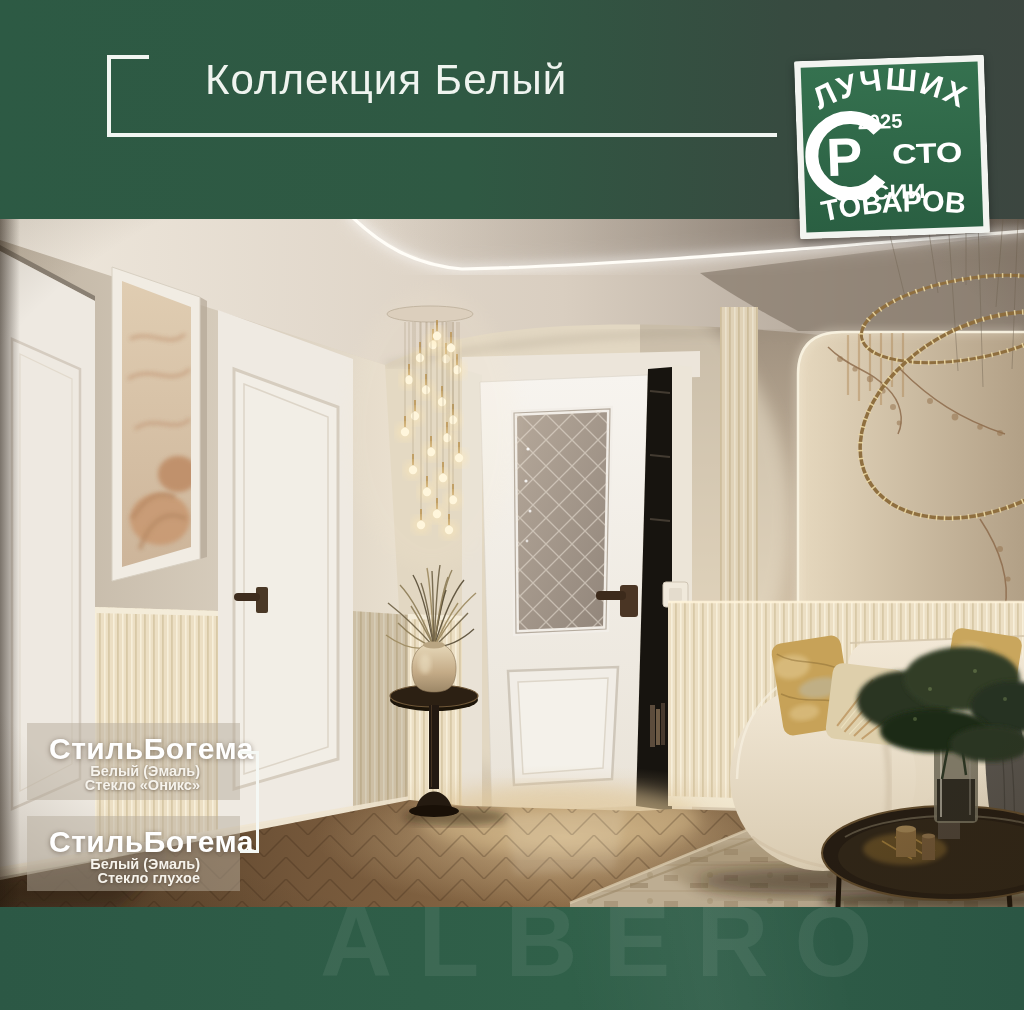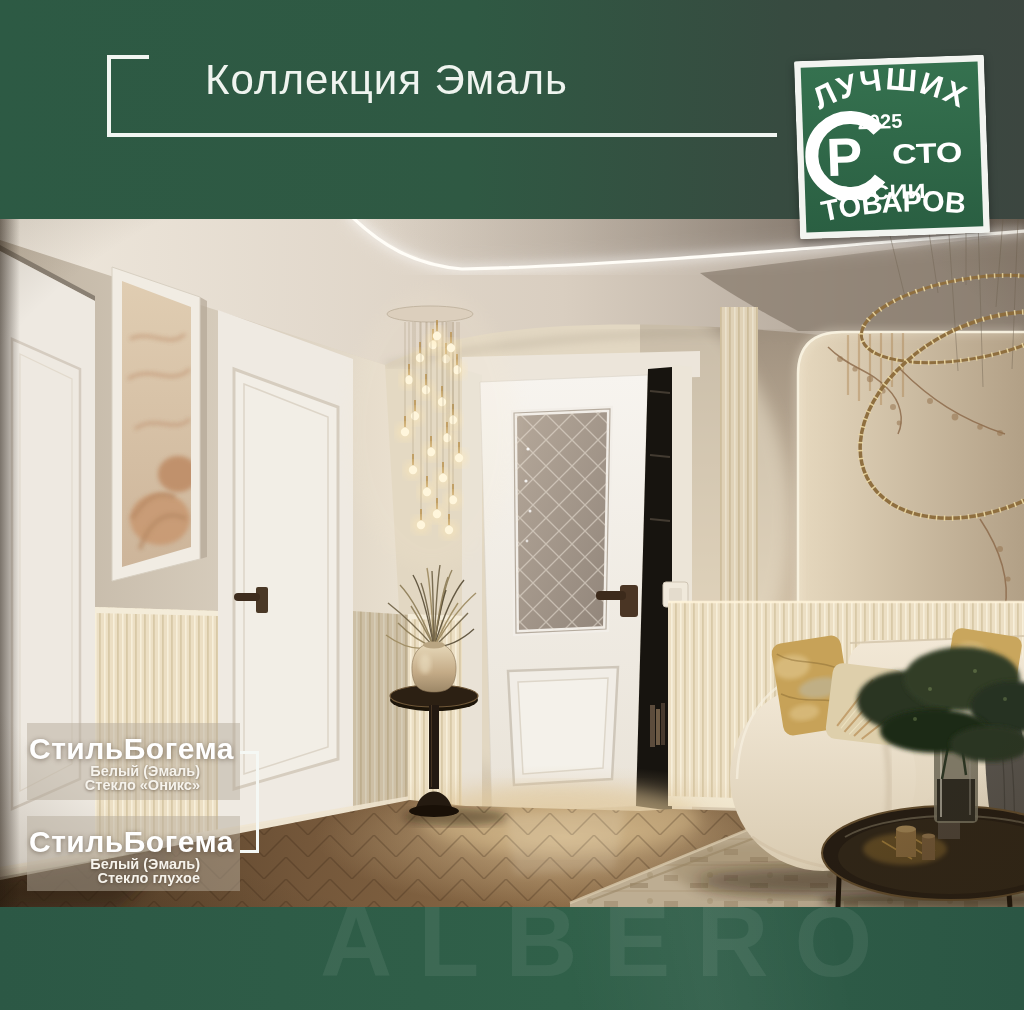--- a/index.html
+++ b/index.html
@@ -13,21 +13,21 @@
   .br{position:absolute;background:#f2f6f2}
   .br-v{left:107px;top:55px;width:4px;height:82px}
   .br-t{left:107px;top:55px;width:42px;height:4px}
   .br-b{left:107px;top:133px;width:670px;height:4px}
   .badge{position:absolute;left:797px;top:58px;width:190px;height:178px;
          transform:rotate(-2deg);box-shadow:0 3px 9px rgba(0,0,0,.35)}
   
   .photo{position:absolute;left:0;top:219px;width:1024px;height:688px}
   
   .plabel{position:absolute;left:27px;width:213px;box-sizing:border-box;
-          background:rgba(182,172,156,.5);text-align:right;padding:10px 40px 0 2px;color:#fff}
+          background:rgba(182,172,156,.5);text-align:right;padding:10px 40px 0 22px;color:#fff}
   .p1{top:723px;height:77px}
   .p2{top:816px;height:75px}
   .plabel .t{font-size:30px;font-weight:700;line-height:32px;letter-spacing:.5px;
              text-shadow:0 1px 5px rgba(70,55,40,.55)}
   .plabel .s{font-size:14.5px;font-weight:700;line-height:13.5px;color:#f6f3ec;
              text-shadow:0 1px 3px rgba(70,55,40,.6)}
   .lbr{position:absolute;background:#f5f8f4}
   .lbr-v{left:256px;top:751px;width:3px;height:102px}
   .lbr-t{left:240px;top:751px;width:19px;height:3px}
   .lbr-b{left:240px;top:850px;width:19px;height:3px}
@@ -524,21 +524,21 @@
 
     <rect x="0" y="0" width="20" height="688" fill="url(#gEdge)"></rect>
     <rect x="0" y="0" width="1024" height="688" fill="url(#gVig)"></rect>
   </svg>
   </div>
 
   <div class="header">
     <div class="br br-v"></div>
     <div class="br br-t"></div>
     <div class="br br-b"></div>
-    <div class="h-title">Коллекция Эмаль</div>
+    <div class="h-title">Коллекция Белый</div>
   </div>
 
   <div class="badge">
     <svg width="190" height="178" viewBox="0 0 190 178">
       <defs>
         <linearGradient id="gB" x1="0" y1="0" x2="0" y2="1">
           <stop offset="0" stop-color="#35714f"></stop>
             <stop offset="1" stop-color="#2a5f42"></stop>
         </linearGradient>
         <path id="bA" d="M 16,54 Q 95,8 174,58"></path>

